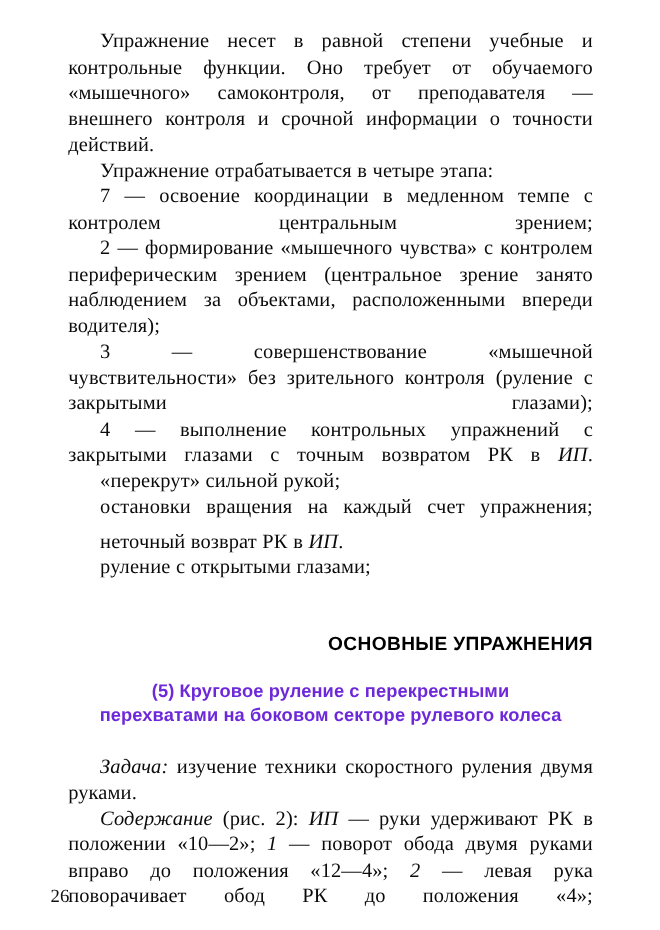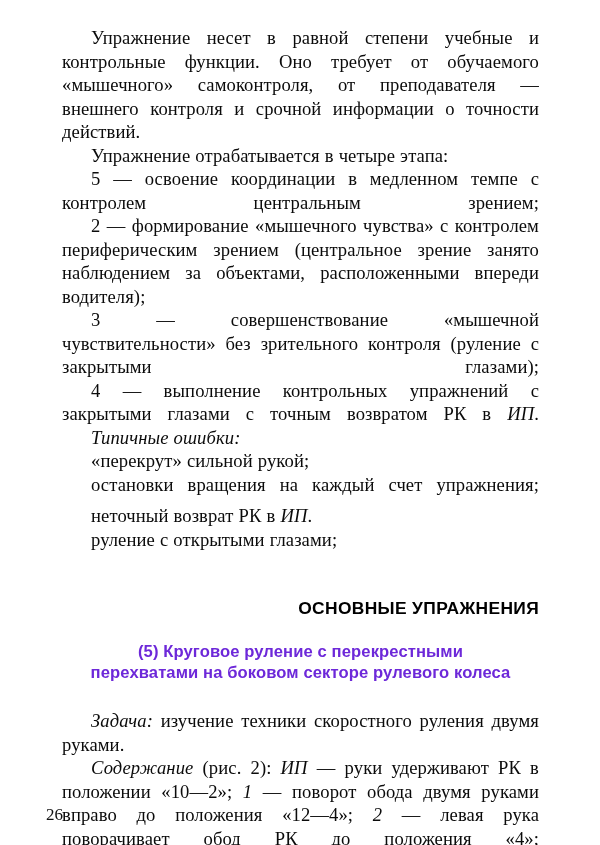--- a/index.html
+++ b/index.html
@@ -96,29 +96,28 @@
 <body>
 
 <div class="page">
 
   <div class="text-column">
 
     <p class="para justify-all"><span>Упражнение несет в равной степени учебные и контрольные функции. Оно требует от обучаемого «мышечного» самоконтроля, от преподавателя — внешнего контроля и срочной информации о точности действий.</span></p>
 
     <p class="para"><span>Упражнение отрабатывается в четыре этапа:</span></p>
 
-    <p class="para justify-all"><span>5 — освоение координации в медленном темпе с контролем центральным зрением;</span></p>
+    <p class="para justify-all"><span>7 — освоение координации в медленном темпе с контролем центральным зрением;</span></p>
 
     <p class="para justify-all"><span>2 — формирование «мышечного чувства» с контролем периферическим зрением (центральное зрение занято наблюдением за объектами, расположенными впереди водителя);</span></p>
 
     <p class="para justify-all"><span>3 — совершенствование «мышечной чувствительности» без зрительного контроля (руление с закрытыми глазами);</span></p>
 
     <p class="para justify-all"><span>4 — выполнение контрольных упражнений с закрытыми глазами с точным возвратом РК в </span><span class="it">ИП</span><span>.</span></p>
 
-    <p class="para"><span class="it">Типичные ошибки:</span></p>
 
     <p class="para"><span>«перекрут» сильной рукой;</span></p>
 
     <p class="para justify-all"><span>остановки вращения на каждый счет упражнения;</span></p>
 
     <div class="gap-small"></div>
 
     <p class="para"><span>неточный возврат РК в </span><span class="it">ИП</span><span>.</span></p>
 
     <p class="para"><span>руление с открытыми глазами;</span></p>

